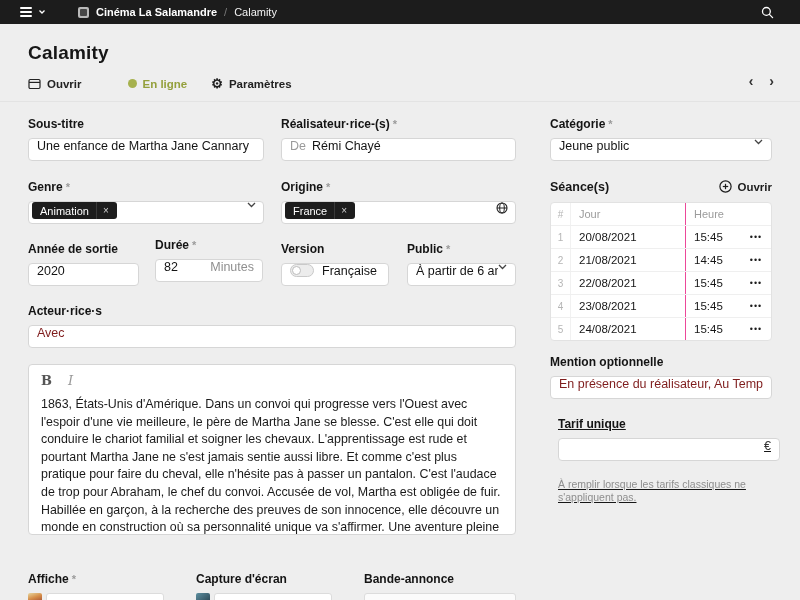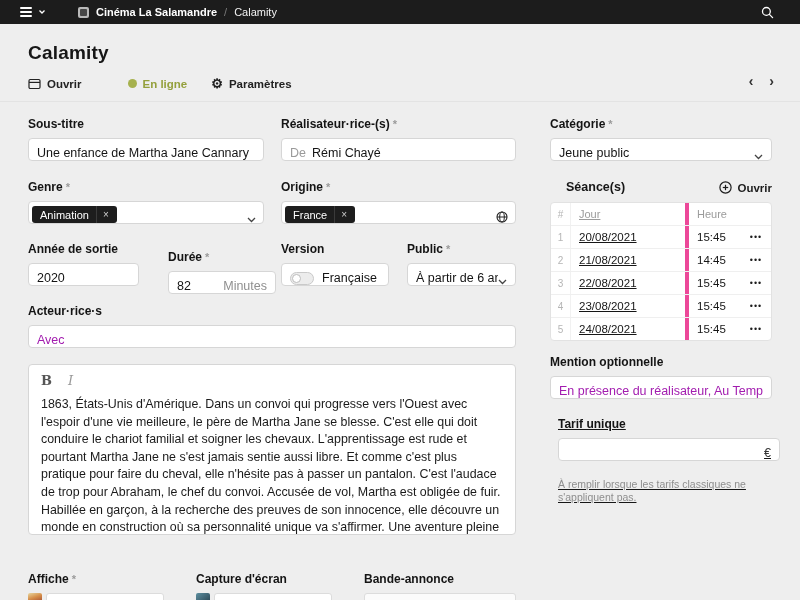--- a/index.html
+++ b/index.html
@@ -32,53 +32,53 @@
   .gear { font-size:13px; line-height:1; color:#1d1d1d; }
   .pager { position:absolute; right:26px; top:74px; display:flex; gap:16px; }
   .pager span { font-size:14px; color:#333; font-weight:700; cursor:pointer; line-height:1; }
   .header-divider { position:absolute; top:101px; left:0; width:800px; border-top:1px solid #e3e3e3; }
 
   
   .fg { position:absolute; }
   .lbl { font-size:12px; font-weight:700; color:#141414; margin-bottom:7px; }
   .req { color:#9a9a9a; font-weight:700; margin-left:3px; font-size:11px; }
   .ctrl { background:#fff; border:1px solid #d6d6d6; border-radius:4px; height:23px;
-          display:flex; align-items:flex-end; padding:0 8px; font-size:12.5px; color:#141414; }
-  .ph { color:#a21caf; }
+          display:flex; align-items:flex-start; padding:0 8px; font-size:12.5px; color:#141414; }
+  .ph { color:#7f1d1d; }
   .prefix { color:#9a9a9a; margin-right:6px; }
   .suffix { margin-left:auto; color:#8f8f8f; }
   .suffix-dark { margin-left:auto; color:#333; }
   .chev { margin-left:auto; display:flex; }
 
   
   .tagbox { padding:0 7px 0 3px; }
   .tag { background:#1d1d1d; color:#fff; font-size:11px; border-radius:3px; display:inline-flex;
          align-items:center; height:17px; }
   .tag-label { padding:0 7px 0 8px; }
   .tag-x { padding:0 8px 0 6px; font-size:10px; color:#cfcfcf; border-left:1px solid #3a3a3a;
            height:100%; display:inline-flex; align-items:center; cursor:pointer; }
 
   
   .toggle { width:24px; height:13px; border-radius:7px; background:#ececec; border:1px solid #c9c9c9;
             position:relative; margin-right:8px; flex:none; cursor:pointer; }
   .toggle i { position:absolute; left:1px; top:1px; width:9px; height:9px; background:#fff;
               border:1px solid #bdbdbd; border-radius:50%; }
 
   
-  .sea-head { display:flex; align-items:flex-end; justify-content:space-between; margin-bottom:8px;margin-left:16px; }
+  .sea-head { display:flex; align-items:flex-start; justify-content:space-between; margin-bottom:8px; }
   .sea-title { font-size:12.5px; font-weight:700; }
   .add-btn { display:flex; align-items:center; gap:5px; font-size:11.5px; font-weight:600; color:#1d1d1d; cursor:pointer; }
   .stable { background:#fff; border:1px solid #e2e2e2; border-radius:4px; overflow:hidden; }
   .srow, .shead { display:flex; align-items:stretch; height:23px; }
   .shead { height:22px; color:#9b9b9b; font-size:11px; }
   .srow { border-top:1px solid #efefef; font-size:11.5px; }
   .sc { display:flex; align-items:center; padding:0 8px; }
   .sc.num { width:20px; justify-content:center; padding:0; color:#b5b5b5; font-size:10px; border-right:1px solid #f1f1f1; }
-  .sc.jour { flex:1;text-decoration:underline; }
-  .sc.heure { width:56px; border-left:4px solid #ec4899; }
+  .sc.jour { flex:1; }
+  .sc.heure { width:56px; border-left:1px solid #ec4899; }
   .sc.menu { width:30px; justify-content:center; font-size:9px; letter-spacing:1px; color:#1d1d1d;
              cursor:pointer; padding:0 4px; }
   .shead .sc { font-weight:400; }
 
   
   .editor { background:#fff; border:1px solid #d6d6d6; border-radius:4px; height:171px; overflow:hidden; }
   .ed-toolbar { display:flex; gap:16px; padding:8px 12px 4px; font-family:"DejaVu Serif", serif; }
   .ed-b { font-weight:700; font-size:13px; color:#555; cursor:pointer; }
   .ed-i { font-style:italic; font-size:13px; color:#9a9a9a; cursor:pointer; }
   .ed-body { padding:4px 12px; font-size:12.4px; line-height:17.6px; color:#1b1b1b; }
@@ -261,21 +261,21 @@
   </div>
 </div>
 
 <div class="fg" style="left:28px; top:242px; width:111px;">
   <div class="lbl"><span>Année de sortie</span></div>
   <div class="ctrl">
     <span>2020</span>
   </div>
 </div>
 
-<div class="fg" style="left:155px; top:250px; width:108px;margin-left:13px;">
+<div class="fg" style="left:155px; top:238px; width:108px;">
   <div class="lbl"><span>Durée</span><span class="req">*</span></div>
   <div class="ctrl">
     <span>82</span>
     <span class="suffix">Minutes</span>
   </div>
 </div>
 
 <div class="fg" style="left:281px; top:242px; width:108px;">
   <div class="lbl"><span>Version</span></div>
   <div class="ctrl">

